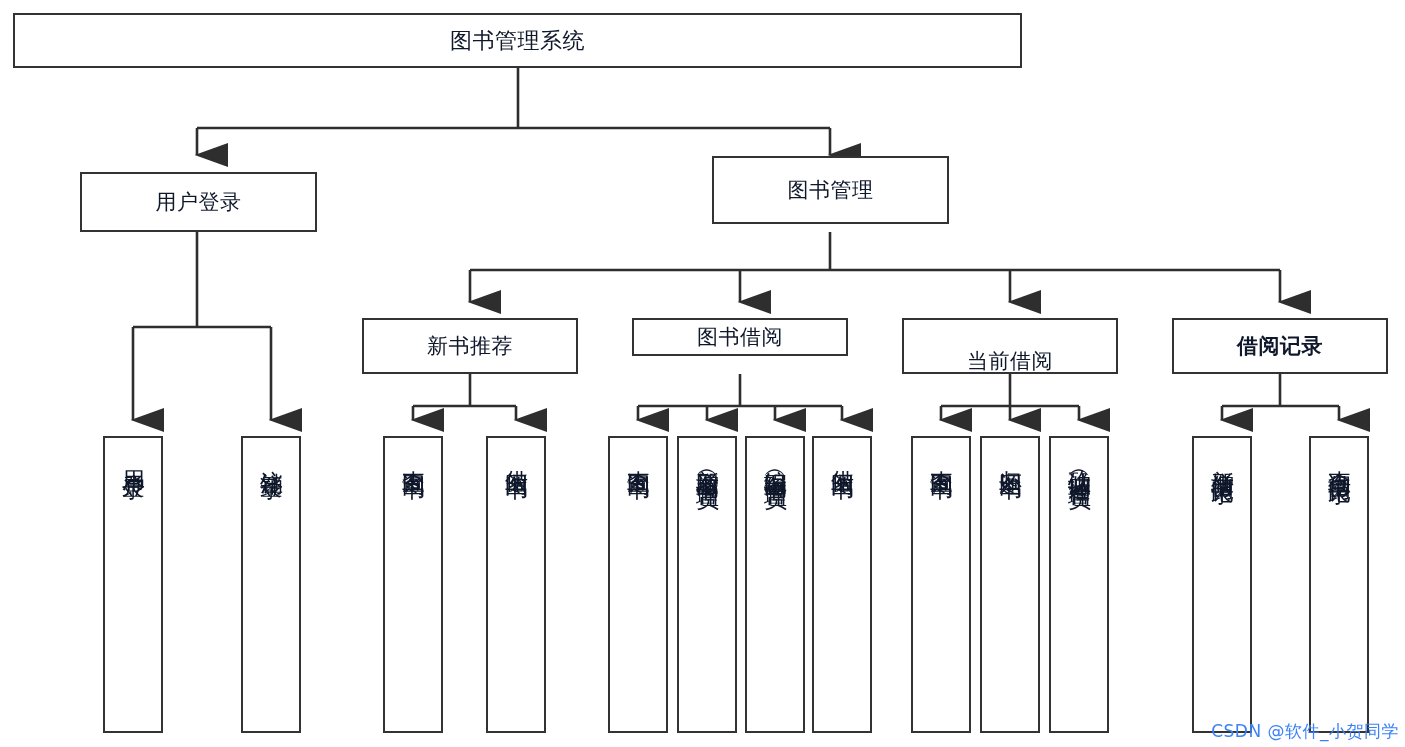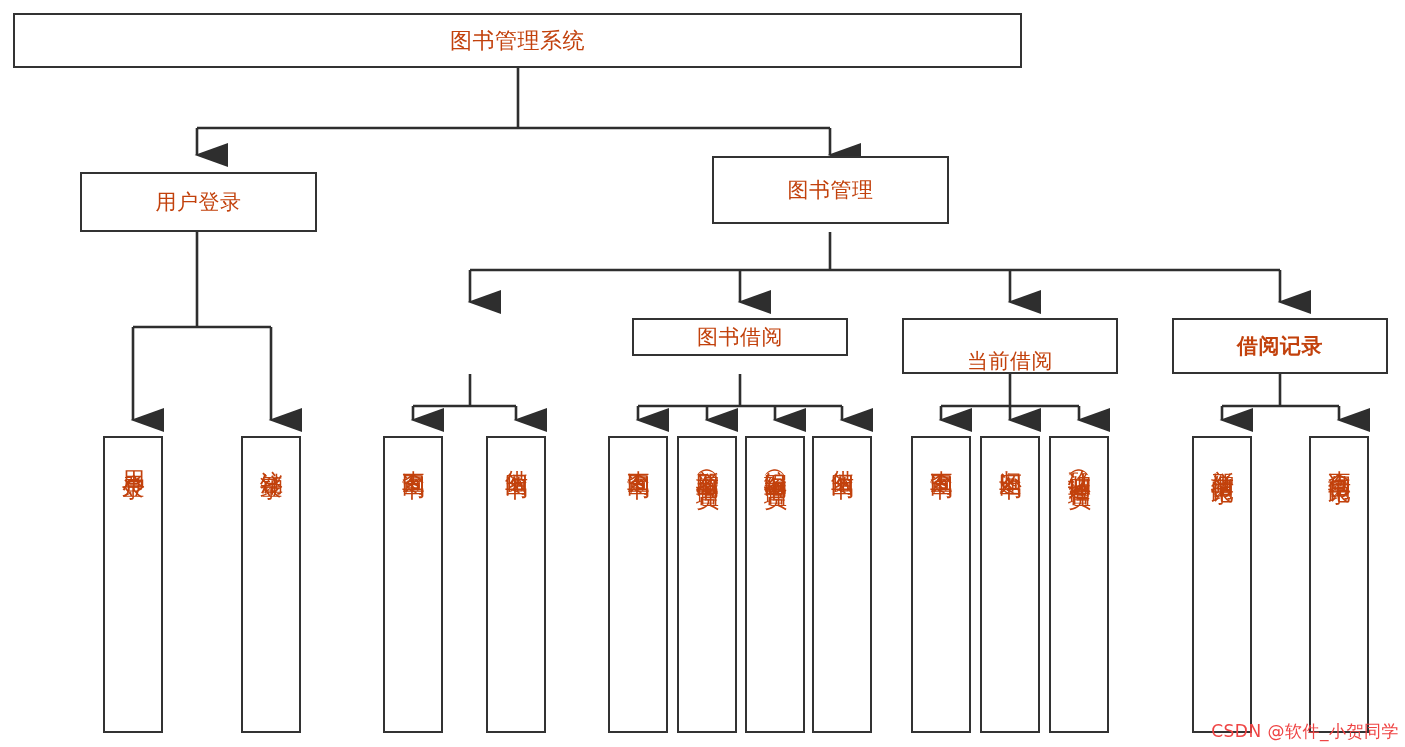--- a/index.html
+++ b/index.html
@@ -26,21 +26,21 @@
     pointer-events: none;
   }
   .node {
     position: absolute;
     box-sizing: border-box;
     background: #ffffff;
     border: 2.5px solid #333333;
     display: flex;
     align-items: center;
     justify-content: center;
-    color: #c2410c;
+    color: #0f172a;
   }
   .node .label {
     display: block;
     text-align: center;
     line-height: 1.0;
     white-space: nowrap;
   }
   
   .node.horiz .label {
     font-size: 21px;
@@ -60,21 +60,21 @@
     font-size: 23px;
     line-height: 1.12;
     letter-spacing: 2.5px;
     white-space: nowrap;
   }
   .watermark {
     position: absolute;
     right: 6px;
     bottom: 4px;
     font-size: 17px;
-    color: #ef4444;
+    color: #3b82f6;
     letter-spacing: 0.5px;
     user-select: none;
     white-space: nowrap;
   }
 </style>
 </head>
 <body>
 
 <div id="canvas">
 
@@ -133,20 +133,23 @@
   </div>
 
   <div class="node horiz" style="left:80px; top:172px; width:237px; height:60px;">
     <span class="label">用户登录</span>
   </div>
 
   <div class="node horiz" style="left:712px; top:156px; width:237px; height:68px;">
     <span class="label">图书管理</span>
   </div>
 
+  <div class="node horiz" style="left:362px; top:318px; width:216px; height:56px;">
+    <span class="label">新书推荐</span>
+  </div>
 
   <div class="node horiz" style="left:632px; top:318px; width:216px; height:38px;">
     <span class="label">图书借阅</span>
   </div>
 
   <div class="node horiz" style="left:902px; top:318px; width:216px; height:56px;align-items:flex-end;">
     <span class="label">当前借阅</span>
   </div>
 
   <div class="node horiz" style="left:1172px; top:318px; width:216px; height:56px;font-weight:bold;">

